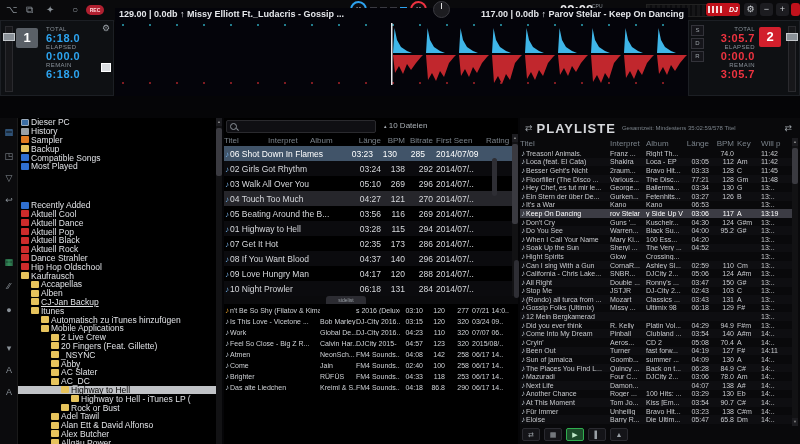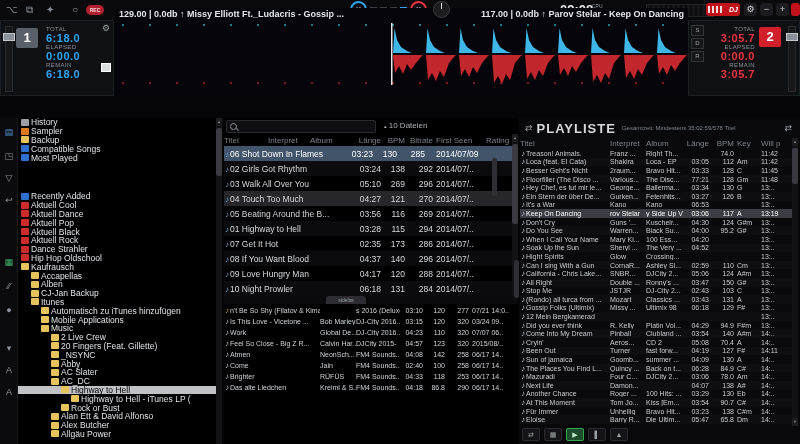--- a/index.html
+++ b/index.html
@@ -326,20 +326,24 @@
     <div class="strip-ic abs" style="top:138px;color:#3fae6f">▦</div>
     <div class="strip-ic abs" style="top:162px">⁄⁄</div>
     <div class="strip-ic abs" style="top:186px">●</div>
     <div class="strip-ic abs" style="top:224px">▾</div>
     <div class="strip-ic abs" style="top:246px">A</div>
     <div class="strip-ic abs" style="top:268px">A</div>
   </div>
 
   <div id="tree" class="abs">
       <div class="trow" style="padding-left: 3px;">
+        <span class="tic pc"></span>
+        <span class="tlb">Dieser PC</span>
+      </div>
+      <div class="trow" style="padding-left: 3px;">
         <span class="tic gray"></span>
         <span class="tlb">History</span>
       </div>
       <div class="trow" style="padding-left: 3px;">
         <span class="tic orange"></span>
         <span class="tlb">Sampler</span>
       </div>
       <div class="trow" style="padding-left: 3px;">
         <span class="tic yellow"></span>
         <span class="tlb">Backup</span>
@@ -389,40 +393,36 @@
         <span class="tlb">Kaufrausch</span>
       </div>
       <div class="trow" style="padding-left: 13px;">
         <span class="tic yellow"></span>
         <span class="tlb">Accapellas</span>
       </div>
       <div class="trow" style="padding-left: 13px;">
         <span class="tic yellow"></span>
         <span class="tlb">Alben</span>
       </div>
+      <div class="trow" style="padding-left: 13px; text-decoration: underline;">
+        <span class="tic yellow"></span>
+        <span class="tlb">CJ-Jan Backup</span>
+      </div>
       <div class="trow" style="padding-left: 13px;">
         <span class="tic yellow"></span>
-        <span class="tlb">CJ-Jan Backup</span>
-      </div>
-      <div class="trow" style="padding-left: 13px;">
-        <span class="tic yellow"></span>
         <span class="tlb">Itunes</span>
       </div>
       <div class="trow" style="padding-left: 23px;">
         <span class="tic yellow"></span>
         <span class="tlb">Automatisch zu iTunes hinzufügen</span>
       </div>
       <div class="trow" style="padding-left: 23px;">
         <span class="tic yellow"></span>
         <span class="tlb">Mobile Applications</span>
       </div>
-      <div class="trow" style="padding-left: 23px;">
-        <span class="tic yellow"></span>
-        <span class="tlb">Music</span>
-      </div>
       <div class="trow" style="padding-left: 33px;">
         <span class="tic yellow"></span>
         <span class="tlb">2 Live Crew</span>
       </div>
       <div class="trow" style="padding-left: 33px;">
         <span class="tic yellow"></span>
         <span class="tlb">20 Fingers (Feat. Gillette)</span>
       </div>
       <div class="trow" style="padding-left: 33px;">
         <span class="tic yellow"></span>
@@ -444,20 +444,24 @@
         <span class="tic yellow"></span>
         <span class="tlb">Highway to Hell</span>
       </div>
       <div class="trow" style="padding-left: 53px;">
         <span class="tic yellow"></span>
         <span class="tlb">Highway to Hell - iTunes LP (</span>
       </div>
       <div class="trow" style="padding-left: 43px;">
         <span class="tic yellow"></span>
         <span class="tlb">Rock or Bust</span>
+      </div>
+      <div class="trow" style="padding-left: 33px;">
+        <span class="tic yellow"></span>
+        <span class="tlb">Adel Tawil</span>
       </div>
       <div class="trow" style="padding-left: 33px;">
         <span class="tic yellow"></span>
         <span class="tlb">Alan Ett &amp; David Alfonso</span>
       </div>
       <div class="trow" style="padding-left: 33px;">
         <span class="tic yellow"></span>
         <span class="tlb">Alex Butcher</span>
       </div>
       <div class="trow" style="padding-left: 33px;">

